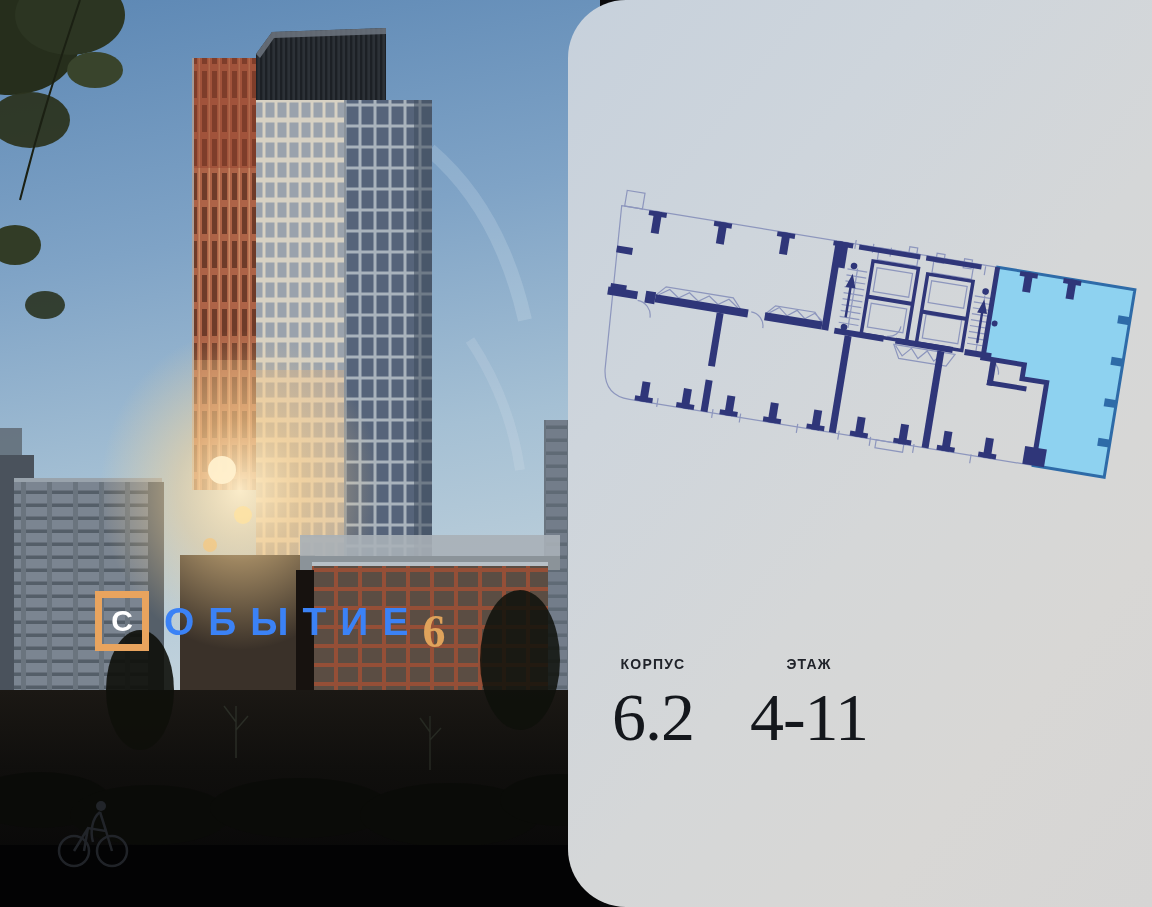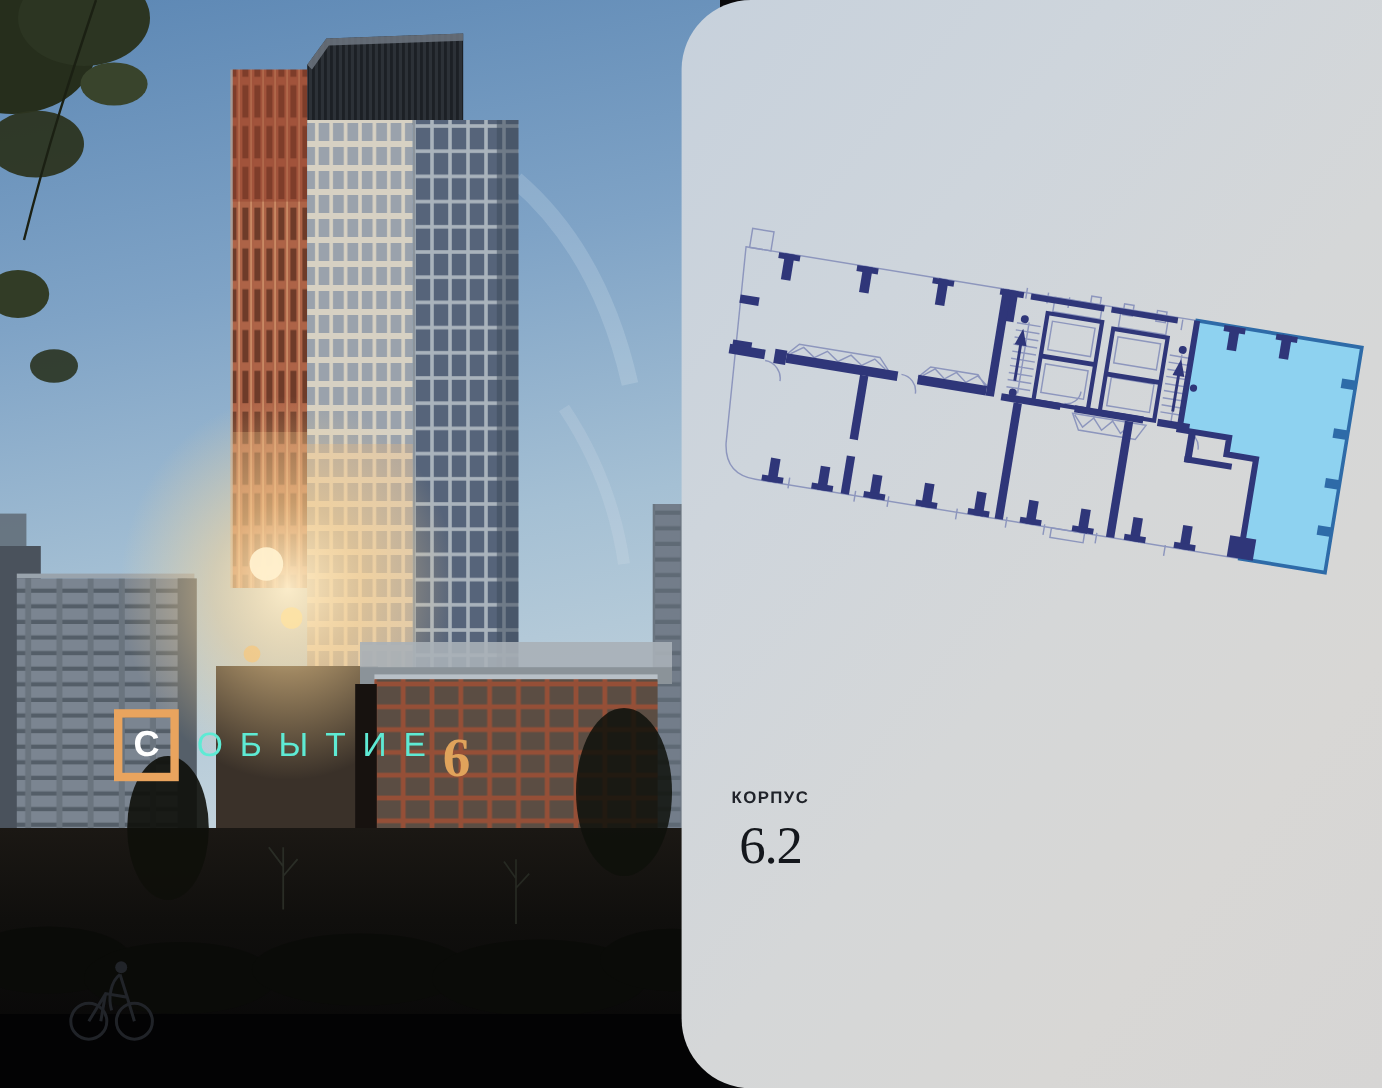--- a/index.html
+++ b/index.html
@@ -8,37 +8,37 @@
 
   
   .photo{position:absolute;left:0;top:0;width:600px;height:907px;}
   .photo svg{display:block;}
 
   
   .logo{position:absolute;left:95px;top:591px;display:flex;align-items:center;z-index:3;}
   .logo-box{box-sizing:border-box;width:54px;height:60px;border:7px solid #e9a45e;
             display:flex;align-items:center;justify-content:center;}
   .logo-c{font-weight:700;font-size:30px;color:#ffffff;line-height:1;}
-  .logo-rest{font-weight:400;font-size:28px;color:#5eead4;letter-spacing:14px;
+  .logo-rest{font-weight:700;font-size:39px;color:#3b82f6;letter-spacing:14px;
              margin-left:15px;line-height:1;}
   .logo-num{font-family:"Liberation Serif","DejaVu Serif",serif;font-weight:700;
             font-size:46px;color:#e0a35b;line-height:.82;align-self:flex-end;margin-left:0px;}
 
   
   .card{position:absolute;left:568px;top:0;width:584px;height:907px;
         border-radius:58px 0 0 58px;overflow:hidden;
         background:linear-gradient(128deg,#c7d1dc 0%,#ced5dc 28%,#d5d7d8 55%,#d8d7d5 78%,#d6d5d4 100%);}
   .plan-wrap{position:absolute;left:-8px;top:184px;width:600px;height:330px;}
   .plan-wrap svg{display:block;}
 
-  .specs{position:absolute;top:656px;left:13px;display:flex;gap:34px;}
+  .specs{position:absolute;top:656px;left:24px;display:flex;gap:34px;}
   .spec{width:122px;text-align:center;}
   .spec-label{font-size:14px;font-weight:600;letter-spacing:1.2px;color:#20232a;}
   .spec-value{margin-top:11px;font-family:"Liberation Serif","DejaVu Serif",serif;
-              font-size:44px;font-weight:400;color:#14171c;line-height:1;letter-spacing:-1px;}
+              font-size:68px;font-weight:400;color:#14171c;line-height:1;letter-spacing:-1px;}
 </style>
 </head>
 <body>
 
 <div class="stage">
 
   <div class="photo">
     <svg width="600" height="907" viewBox="0 0 600 907">
       <defs>
         <linearGradient id="g-sky" x1="0" y1="0" x2="0.12" y2="1">
@@ -285,16 +285,20 @@
 
         </g>
       </svg>
     </div>
 
     <div class="specs">
       <div class="spec">
         <div class="spec-label">КОРПУС</div>
         <div class="spec-value">6.2</div>
       </div>
+      <div class="spec">
+        <div class="spec-label">ЭТАЖ</div>
+        <div class="spec-value">4-11</div>
+      </div>
     </div>
 
   </div>
 </div>
 
 </body></html>

